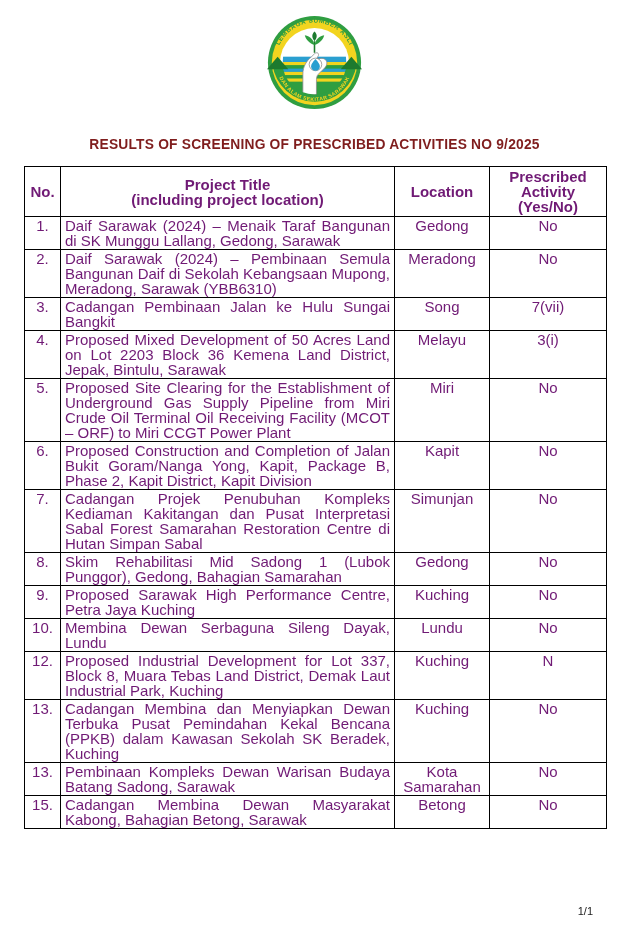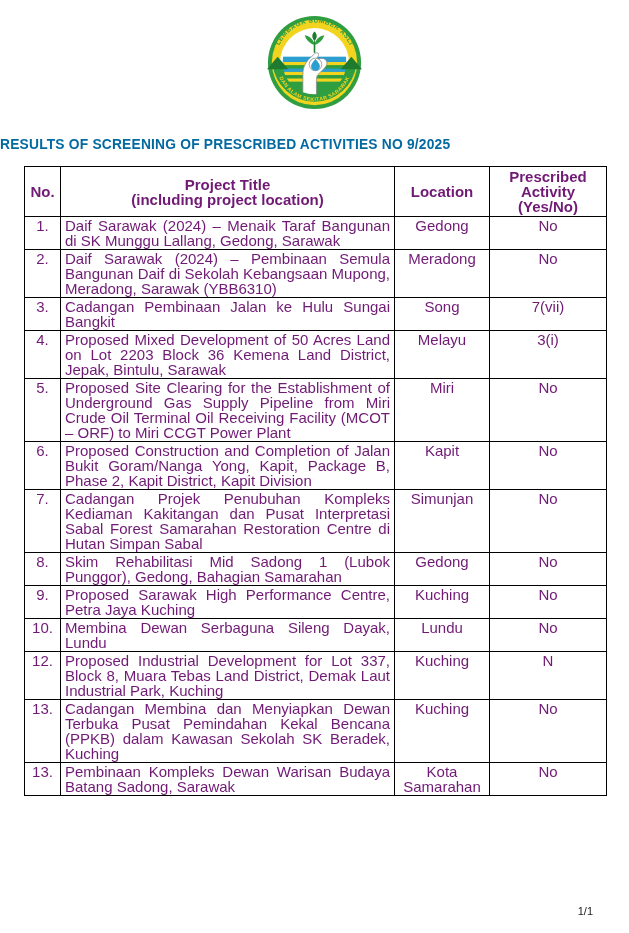--- a/index.html
+++ b/index.html
@@ -11,24 +11,25 @@
     position: relative;
     overflow: hidden;
   }
   .page { width: 629px; height: 933px; position: relative; }
 
   .logo-wrap { width: 100%; display: flex; justify-content: center; padding-top: 14px; }
   .logo-wrap svg { width: 97px; height: 97px; }
 
   .doc-title {
     margin-top: 26px;
+    text-align: center;
     font-size: 13.8px;
     font-weight: bold;
     letter-spacing: 0.2px;
-    color: #0369a1;
+    color: #7f1d1d;
   }
 
   .intro {
     margin: 15px 24px 0 24px;
     font-size: 12.4px;
     line-height: 15px;
     color: #111;
   }
 
   table.screening {
@@ -233,18 +234,24 @@
         <td class="c-title">Cadangan Membina dan Menyiapkan Dewan Terbuka Pusat Pemindahan Kekal Bencana (PPKB) dalam Kawasan Sekolah SK Beradek, Kuching</td>
         <td class="c-loc">Kuching</td>
         <td class="c-act">No</td>
       </tr>
       <tr>
         <td class="c-no">13.</td>
         <td class="c-title">Pembinaan Kompleks Dewan Warisan Budaya Batang Sadong, Sarawak</td>
         <td class="c-loc">Kota Samarahan</td>
         <td class="c-act">No</td>
       </tr>
+      <tr>
+        <td class="c-no">15.</td>
+        <td class="c-title">Cadangan Membina Dewan Masyarakat Kabong, Bahagian Betong, Sarawak</td>
+        <td class="c-loc">Betong</td>
+        <td class="c-act">No</td>
+      </tr>
     </tbody>
   </table>
 
   <div class="page-number">1/1</div>
 
 </div>
 
 </body></html>

